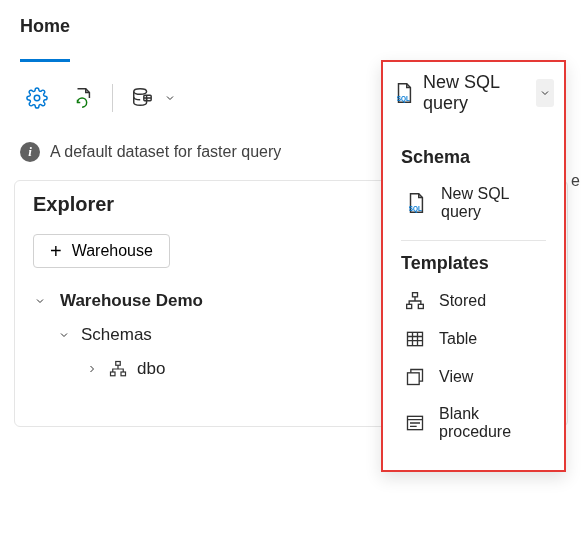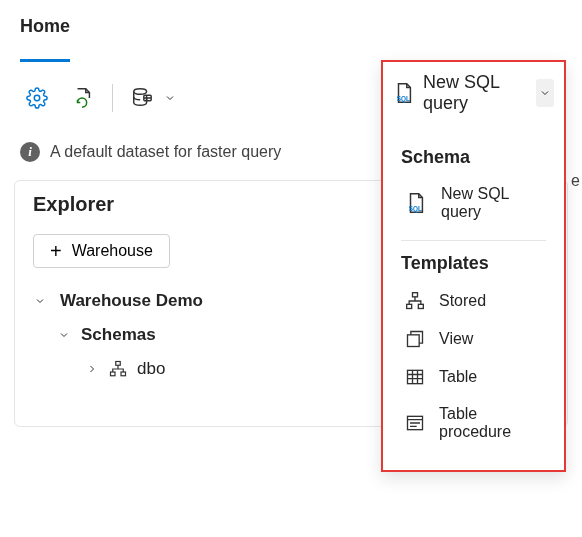--- a/index.html
+++ b/index.html
@@ -121,21 +121,21 @@
       font-size: 17px;
       cursor: pointer;
     }
     .tree-row .caret {
       width: 14px;
       display: inline-flex;
       justify-content: center;
       color: #424242;
     }
     .tree-row.bold { font-weight: 700; gap: 13px; }
-    .indent-1 { padding-left: 24px; font-weight: bold; }
+    .indent-1 { padding-left: 24px; }
     .indent-2 { padding-left: 52px; }
     .dropdown {
       position: absolute;
       top: 60px;
       right: 16px;
       width: 185px;
       background: #fff;
       border: 2px solid #e53935;
       box-shadow: 0 6px 16px rgba(0,0,0,0.12);
       padding: 0;
@@ -296,33 +296,33 @@
       <svg width="20" height="20" viewBox="0 0 24 24" fill="none" stroke="#333" stroke-width="1.6">
         <rect x="9" y="2" width="6" height="5"></rect>
         <rect x="2" y="16" width="6" height="5"></rect>
         <rect x="16" y="16" width="6" height="5"></rect>
         <path d="M12 7v5M5 16v-4h14v4"></path>
       </svg>
       <span>Stored</span>
     </div>
     <div class="dd-item">
       <svg width="20" height="20" viewBox="0 0 24 24" fill="none" stroke="#333" stroke-width="1.6">
+        <rect x="3" y="4" width="18" height="16"></rect>
+        <path d="M3 9h18M3 14h18M9 4v16M15 4v16"></path>
+      </svg>
+      <span>Table</span>
+    </div>
+    <div class="dd-item">
+      <svg width="20" height="20" viewBox="0 0 24 24" fill="none" stroke="#333" stroke-width="1.6">
         <rect x="3" y="7" width="14" height="14"></rect>
         <path d="M7 7V3h14v14h-4"></path>
       </svg>
       <span>View</span>
-    </div>
-    <div class="dd-item">
-      <svg width="20" height="20" viewBox="0 0 24 24" fill="none" stroke="#333" stroke-width="1.6">
-        <rect x="3" y="4" width="18" height="16"></rect>
-        <path d="M3 9h18M3 14h18M9 4v16M15 4v16"></path>
-      </svg>
-      <span>Table</span>
     </div>
     <div class="dd-item">
       <svg width="20" height="20" viewBox="0 0 24 24" fill="none" stroke="#333" stroke-width="1.6">
         <rect x="3" y="4" width="18" height="16"></rect>
         <path d="M3 8h18M6 12h12M6 16h8"></path>
       </svg>
-      <span>Table procedure</span>
+      <span>Blank procedure</span>
     </div>
   </div>
 </div>
 
 </body></html>

